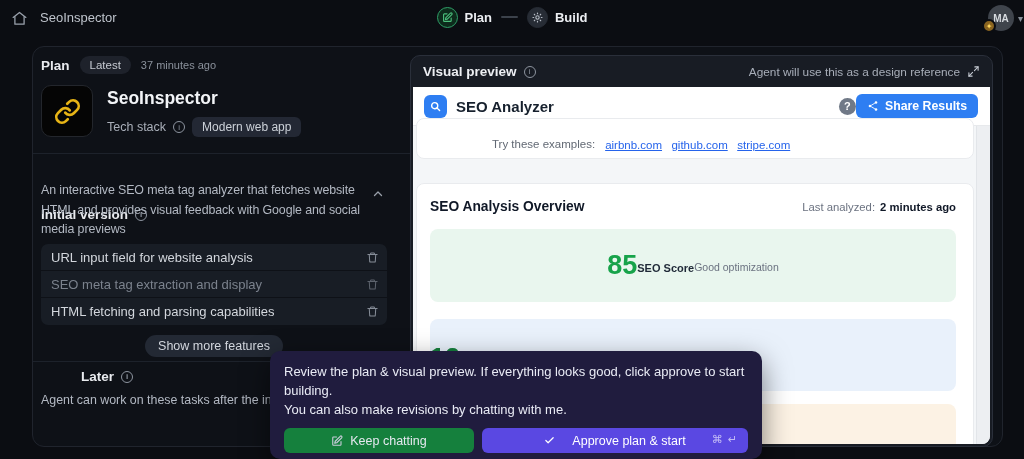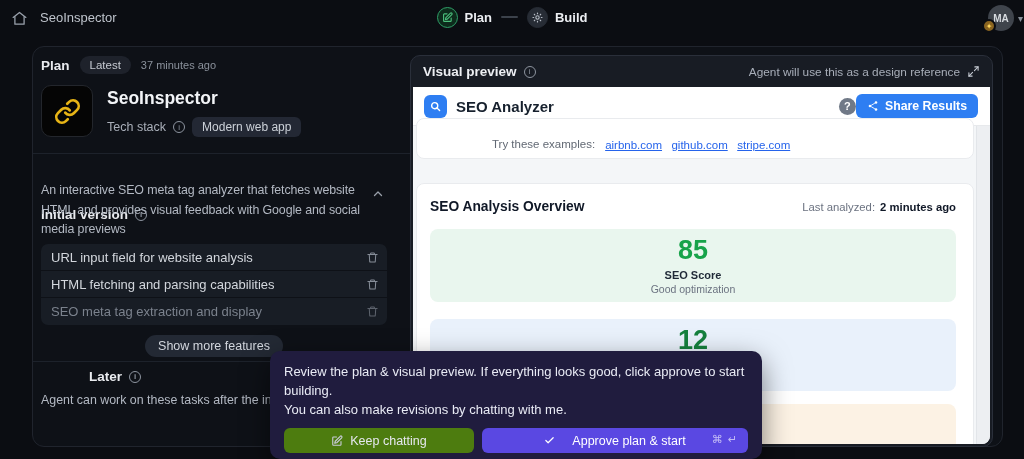--- a/index.html
+++ b/index.html
@@ -48,21 +48,21 @@
   .features { position:absolute; left:8px; top:197px; width:346px; border-radius:7px; overflow:hidden; }
   .feature-row { position:relative; height:27px; background:#181d25; display:flex; align-items:center; padding:0 30px 0 10px; border-bottom:1px solid #0e1117; }
   .feature-row:last-child { border-bottom:none; }
   .feature-text { font-size:13px; color:#d3d7dd; white-space:nowrap; overflow:hidden; }
   .feature-row.dim .feature-text { color:#7b828d; }
   .trash { position:absolute; right:8px; top:7px; width:13px; height:13px; color:#868d98; cursor:pointer; }
   .feature-row.dim .trash { color:#5d636d; }
   .show-more-wrap { position:absolute; left:8px; top:288px; width:346px; text-align:center; }
   .show-more { display:inline-block; background:#232934; color:#d2d6dd; font-size:12.5px; padding:4px 13px; border-radius:14px; cursor:pointer; }
 
-  .later-heading { position:absolute; left:12px; top:322px;padding-left:44px; }
+  .later-heading { position:absolute; left:4px; top:322px;padding-left:44px; }
   .later-desc { position:absolute; left:8px; top:346px; width:300px; font-size:12.4px; color:#b3b9c3; white-space:nowrap; overflow:hidden; }
 
   .info-i { display:inline-flex; width:12px; height:12px; border:1px solid currentColor; border-radius:50%; color:#8d949f; font-size:8px; align-items:center; justify-content:center; font-style:normal; flex:0 0 auto; }
   .info-i::after { content:"i"; }
 
   
   .preview { position:absolute; left:410px; top:55px; width:583px; height:392px; background:#181c24; border:1px solid #2a2f3a; border-radius:10px; }
   .preview-header { height:31px; display:flex; align-items:center; padding:0 12px; gap:7px; }
   .preview-title { font-size:13.5px; font-weight:bold; color:#edeff3; }
   .preview-note { margin-left:auto; font-size:11.8px; color:#a8aeb9; }
@@ -83,34 +83,34 @@
   .examples-label { font-size:11.5px; color:#626974; }
   .example-link { font-size:11.5px; color:#2563eb; text-decoration:underline; margin-right:5px; cursor:pointer; }
 
   .card2 { position:absolute; left:3px; right:16px; top:57px; height:420px; background:#fff; border:1px solid #e9ebee; border-radius:8px; }
   .card2-head { display:flex; align-items:baseline; justify-content:space-between; padding:15px 17px 0 13px; }
   .overview-heading { font-size:13.8px; font-weight:bold; color:#101827; }
   .analyzed { display:flex; gap:5px; align-items:baseline; }
   .analyzed-label { font-size:11.3px; color:#6b7280; }
   .analyzed-value { font-size:11.3px; font-weight:bold; color:#101827;text-align:right; }
 
-  .tile { margin:15px 17px 0 13px; border-radius:8px; display:flex; flex-direction:column; align-items:center; }
+  .tile { margin:15px 17px 0 13px; border-radius:8px; display:flex; flex-direction:row; align-items:center; }
   .tile.green { height:73px; background:#e9f6ee; justify-content:center; }
   .tile.blue  { height:72px; background:#e9f1fb; margin-top:17px; padding-top:7px; }
   .tile.orange{ height:60px; background:#fcf2e4; margin-top:13px; }
   .score-num { font-size:27px; font-weight:bold; color:#17a34a; line-height:1.05; }
   .score-label { font-size:11px; font-weight:bold; color:#1f2937; margin-top:4px; }
   .score-sub { font-size:10.5px; color:#6b7280; margin-top:2px; }
   .meta-num { font-size:27px; font-weight:bold; color:#15803d; line-height:1.05; }
 
   
   .tooltip { position:absolute; left:270px; top:351px; width:492px; height:108px; background:#201c3e; border-radius:10px; padding:11px 14px; z-index:40; box-shadow:0 10px 28px rgba(0,0,0,.5); }
   .tip-line { font-size:13px; color:#e9ebf5; line-height:19px; }
   .tip-buttons { display:flex; gap:8px; margin-top:9px; }
-  .btn-keep { flex:0 0 190px; height:25px; border-radius:6px; background:#4d7c0f; color:#e6e8f0; font-size:12.5px; display:flex; align-items:center; justify-content:center; gap:7px; cursor:pointer; border:none; }
+  .btn-keep { flex:0 0 190px; height:25px; border-radius:6px; background:#15803d; color:#e6e8f0; font-size:12.5px; display:flex; align-items:center; justify-content:center; gap:7px; cursor:pointer; border:none; }
   .btn-approve { flex:1; height:25px; border-radius:6px; background:#5a48e2; color:#fff; font-size:12.5px; display:flex; align-items:center; justify-content:center; gap:17px; position:relative; cursor:pointer; border:none; }
   .shortcut { position:absolute; right:10px; top:5px; font-size:11px; color:#c3bbf6; letter-spacing:1px; }
 
   svg { display:block; }
 </style>
 </head>
 <body>
 
 <div class="stage">
 
@@ -203,32 +203,32 @@
       <div class="feature-row">
         <span class="feature-text">URL input field for website analysis</span>
         <span class="trash">
           <svg width="13" height="13" viewBox="0 0 24 24" fill="none" stroke="currentColor" stroke-width="1.9" stroke-linecap="round" stroke-linejoin="round">
               <path d="M3.5 6.5h17"></path>
               <path d="M8.5 6.5V4.8A1.3 1.3 0 0 1 9.8 3.5h4.4a1.3 1.3 0 0 1 1.3 1.3v1.7"></path>
               <path d="M6 6.5l.9 13.2a1 1 0 0 0 1 .8h8.2a1 1 0 0 0 1-.8L18 6.5"></path>
             </svg>
         </span>
       </div>
-      <div class="feature-row">
-        <span class="feature-text">HTML fetching and parsing capabilities</span>
+      <div class="feature-row dim">
+        <span class="feature-text">SEO meta tag extraction and display</span>
         <span class="trash">
           <svg width="13" height="13" viewBox="0 0 24 24" fill="none" stroke="currentColor" stroke-width="1.9" stroke-linecap="round" stroke-linejoin="round">
               <path d="M3.5 6.5h17"></path>
               <path d="M8.5 6.5V4.8A1.3 1.3 0 0 1 9.8 3.5h4.4a1.3 1.3 0 0 1 1.3 1.3v1.7"></path>
               <path d="M6 6.5l.9 13.2a1 1 0 0 0 1 .8h8.2a1 1 0 0 0 1-.8L18 6.5"></path>
             </svg>
         </span>
       </div>
-      <div class="feature-row dim">
-        <span class="feature-text">SEO meta tag extraction and display</span>
+      <div class="feature-row">
+        <span class="feature-text">HTML fetching and parsing capabilities</span>
         <span class="trash">
           <svg width="13" height="13" viewBox="0 0 24 24" fill="none" stroke="currentColor" stroke-width="1.9" stroke-linecap="round" stroke-linejoin="round">
               <path d="M3.5 6.5h17"></path>
               <path d="M8.5 6.5V4.8A1.3 1.3 0 0 1 9.8 3.5h4.4a1.3 1.3 0 0 1 1.3 1.3v1.7"></path>
               <path d="M6 6.5l.9 13.2a1 1 0 0 0 1 .8h8.2a1 1 0 0 0 1-.8L18 6.5"></path>
             </svg>
         </span>
       </div>
     </div>
     <div class="show-more-wrap">

